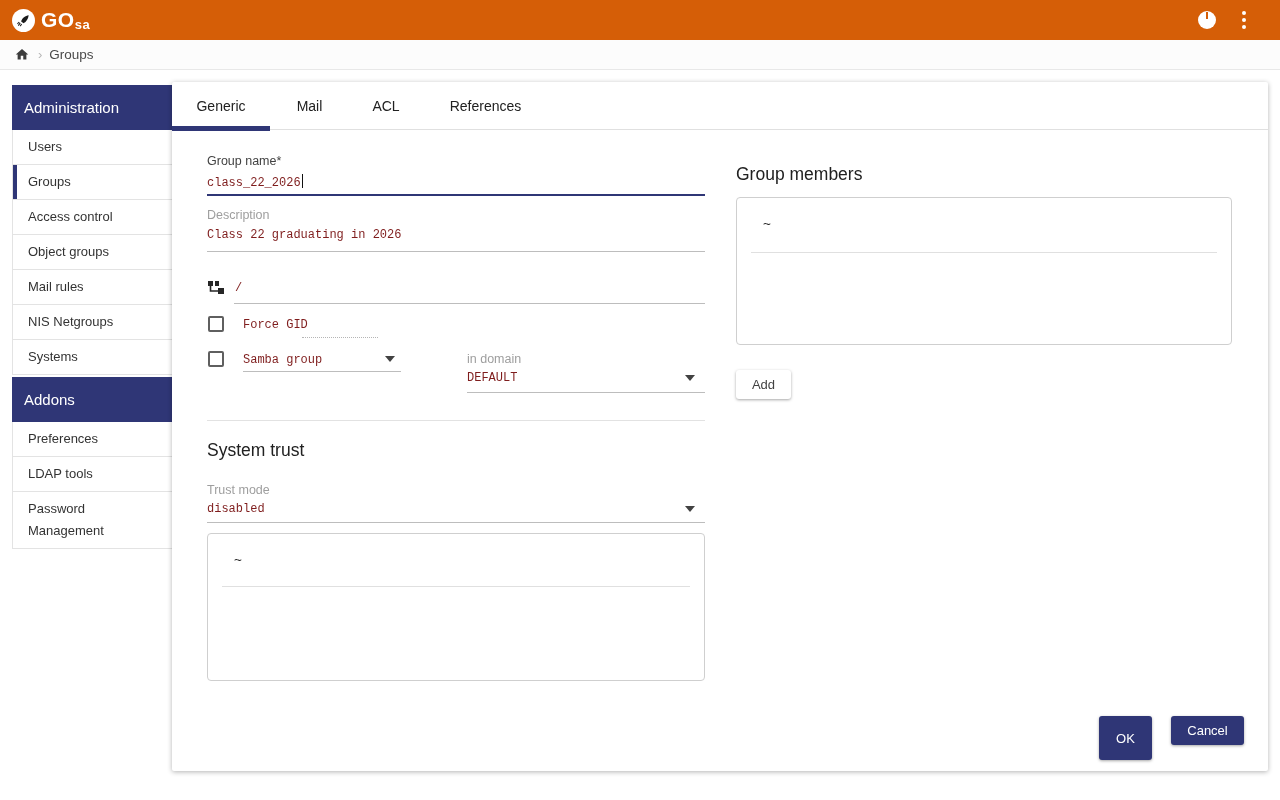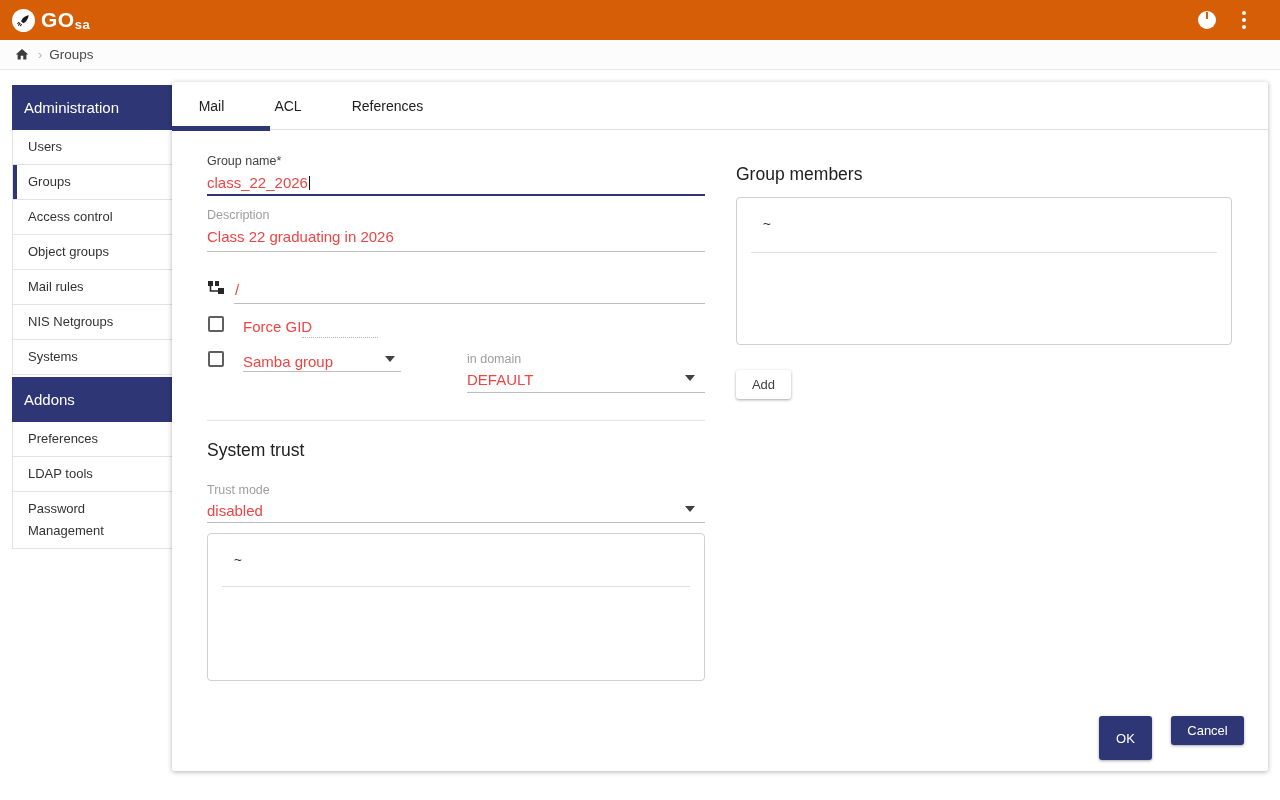--- a/index.html
+++ b/index.html
@@ -34,21 +34,21 @@
 
   
   .card { position:absolute; left:172px; top:82px; width:1096px; height:689px; background:#fff; border-radius:2px; box-shadow:0 1px 5px rgba(0,0,0,0.3); }
 
   .tabbar { position:absolute; left:0; top:0; width:100%; height:48px; border-bottom:1px solid #e0e0e0; display:flex; }
   .tab { height:48px; display:flex; align-items:center; justify-content:center; font-size:14px; color:#212121; cursor:pointer; }
   .tab-underline { position:absolute; left:0; top:44px; width:98px; height:5px; background:#2F3676; }
 
   .lbl { position:absolute; font-size:12.5px; color:#9e9e9e; }
   .lbl.dark { color:#424242; }
-  .val { position:absolute; font-size:15px; color:#ef4444; }
+  .val { position:absolute; font-size:12px; color:#7f1d1d;font-family:Liberation Mono, monospace; }
   .uline { position:absolute; height:1px; background:#9e9e9e; }
   .uline.focus { height:2px; background:#2F3676; }
   .uline.soft { background:#bdbdbd; }
   .divider { position:absolute; height:1px; background:#e2e2e2; }
   .dotted { position:absolute; border-bottom:1px dotted #b5b5b5; height:1px; }
   .h2 { position:absolute; font-size:17.5px; color:#212121; font-weight:400;text-align:right; }
   .cursorbar { display:inline-block; width:1px; height:14px; background:#111; vertical-align:-2px; margin-left:1px; }
 
   .checkbox { position:absolute; width:16px; height:16px; border:2px solid #5f5f5f; border-radius:2px; background:#fff; cursor:pointer; }
   .arrow { position:absolute; width:0; height:0; border-left:5px solid transparent; border-right:5px solid transparent; border-top:6px solid #424242; cursor:pointer; }
@@ -109,20 +109,21 @@
   <div class="side-items">
     <div class="side-item">Preferences</div>
     <div class="side-item">LDAP tools</div>
     <div class="side-item">Password Management</div>
   </div>
 </div>
 
 <div class="card">
 
   <div class="tabbar">
+    <div class="tab" style="width:98px">Generic</div>
     <div class="tab" style="width:79px">Mail</div>
     <div class="tab" style="width:74px">ACL</div>
     <div class="tab" style="width:125px">References</div>
   </div>
   <div class="tab-underline"></div>
 
   <div class="lbl dark" style="left:35px; top:72px;">Group name*</div>
   <div class="val" style="left:35px; top:92px;"><span>class_22_2026</span><span class="cursorbar"></span></div>
   <div class="uline focus" style="left:35px; top:112px; width:498px;"></div>
 

